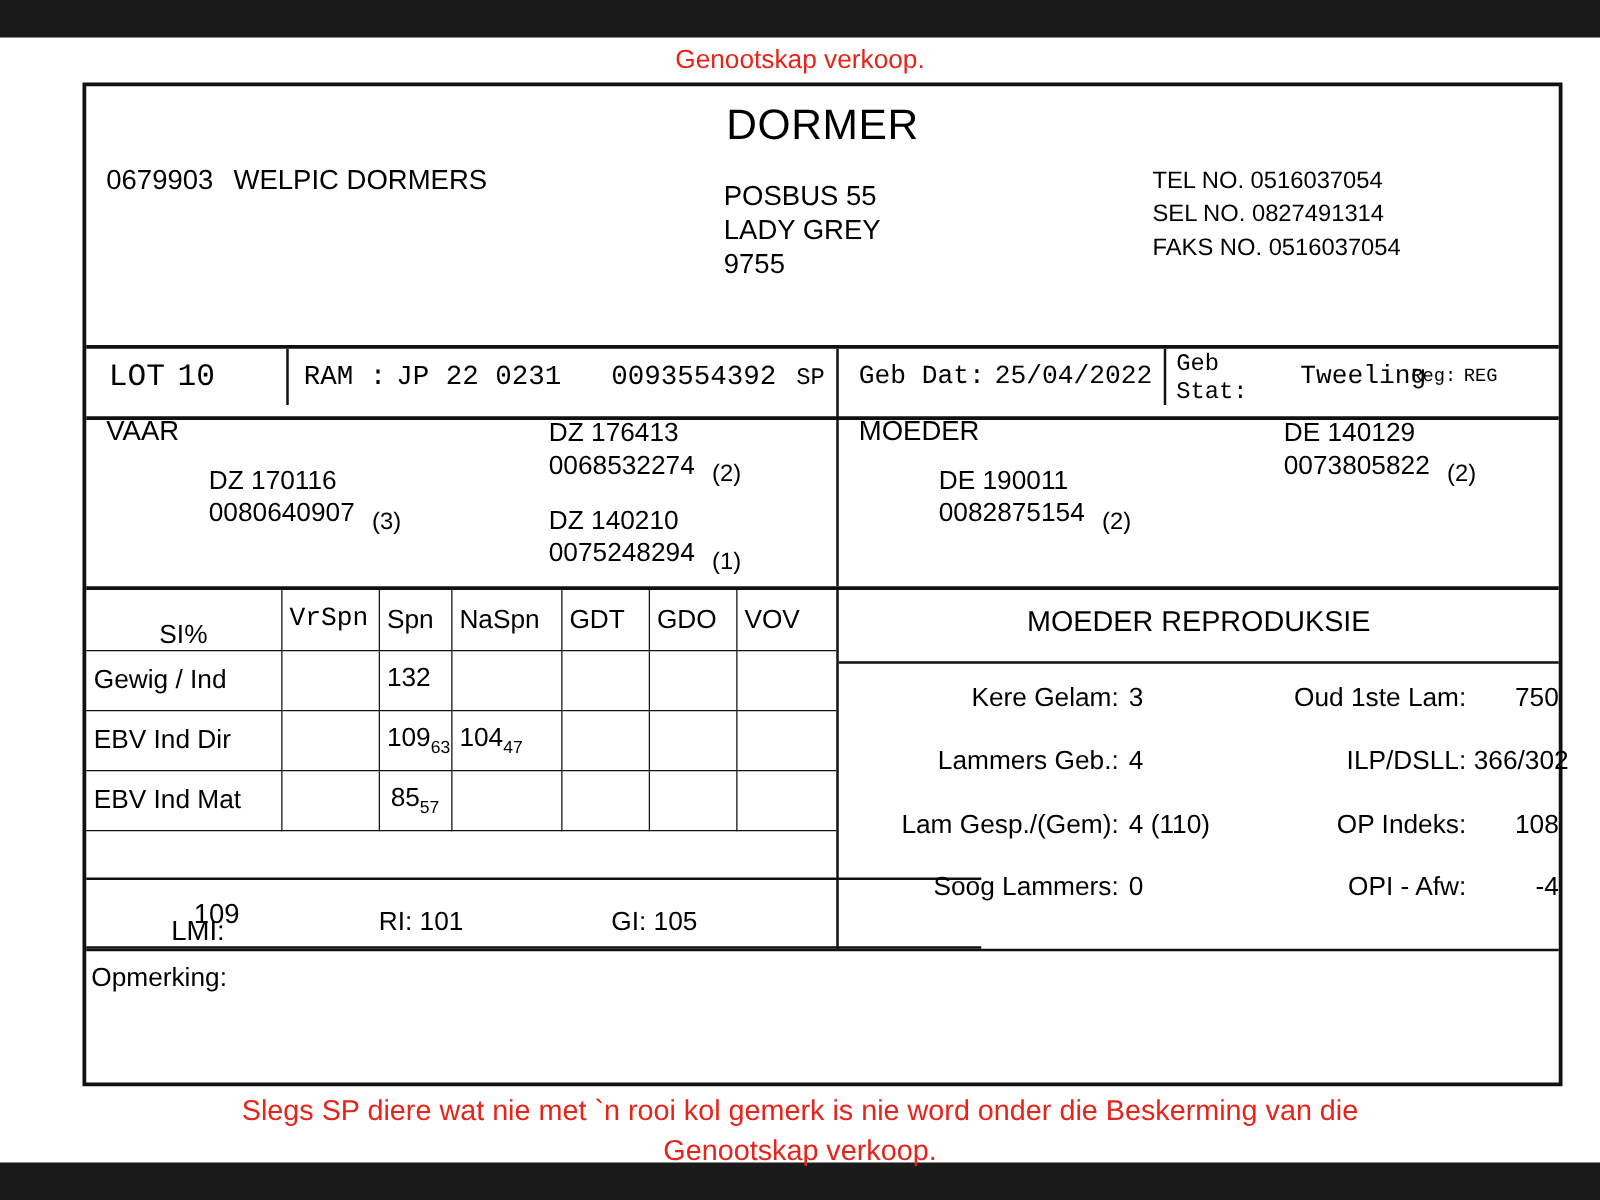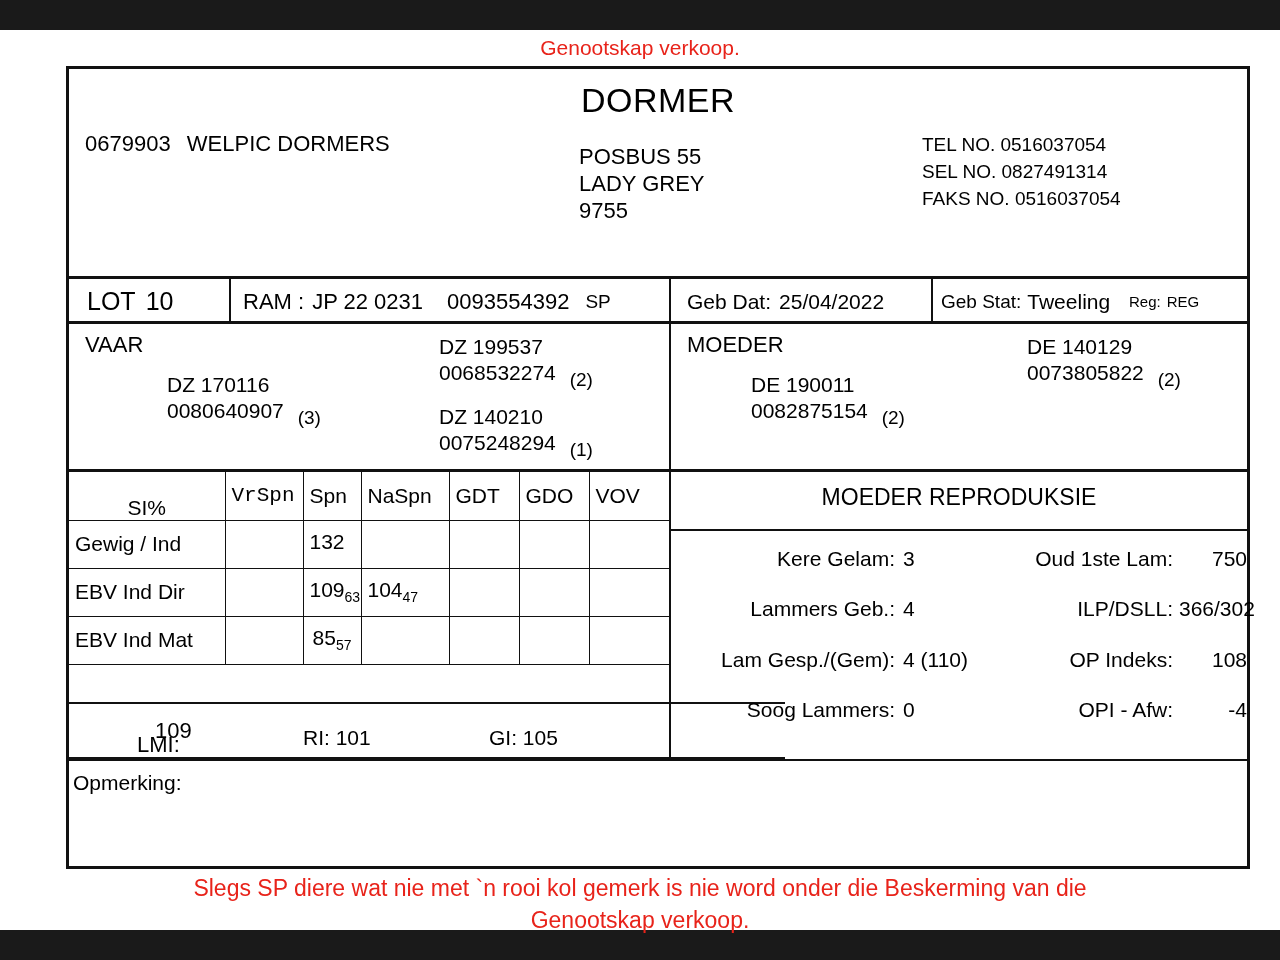--- a/index.html
+++ b/index.html
@@ -95,36 +95,37 @@
     font-size: 19px;
     line-height: 27px;
   }
 
   
   .lotrow {
     position: absolute;
     left: 0;
     top: 207px;
     width: 100%;
-    height: 48px;
+    height: 60px;
     border-top: 3px solid #111;
     border-bottom: 3px solid #111;
     box-sizing: border-box;
+    font-family: Liberation Mono, monospace;
   }
   .lotrow .cell {
     position: absolute;
     top: 0;
     height: 45px;
     box-sizing: border-box;
     display: flex;
     align-items: center;
   }
   .c-lot   { left: 0;    width: 162px; border-right: 2px solid #111; padding-left: 18px; font-size: 25px; }
   .c-ram   { left: 162px; width: 438px; padding-left: 12px; font-size: 22px; }
-  .c-ram .ramid { margin-left: 24px; }
+  .c-ram .ramid { margin-left: 40px; }
   .c-ram .sp { margin-left: 16px; }
   .c-geb   { left: 600px; width: 262px; border-left: 2px solid #111; padding-left: 16px; font-size: 21px; }
   .c-gebst { left: 862px; width: 210px; border-left: 2px solid #111; padding-left: 8px; font-size: 19px; }
   .c-reg   { left: 1056px; width: 106px; padding-left: 4px; font-size: 15px; }
   .lbl-sp { font-size: 19px; }
 
   
   .pedigree {
     position: absolute;
     left: 0;
@@ -336,21 +337,21 @@
       <div class="ped-half ped-left">
         <div class="ped-title">VAAR</div>
         <div class="ped-mid">
           <div>DZ  170116</div>
           <div>
             <span>0080640907</span>
             <span class="paren">(3)</span>
           </div>
         </div>
         <div class="ped-gp gp1">
-          <div>DZ  199537</div>
+          <div>DZ  176413</div>
           <div>
             <span>0068532274</span>
             <span class="paren">(2)</span>
           </div>
         </div>
         <div class="ped-gp gp2">
           <div>DZ  140210</div>
           <div>
             <span>0075248294</span>
             <span class="paren">(1)</span>

